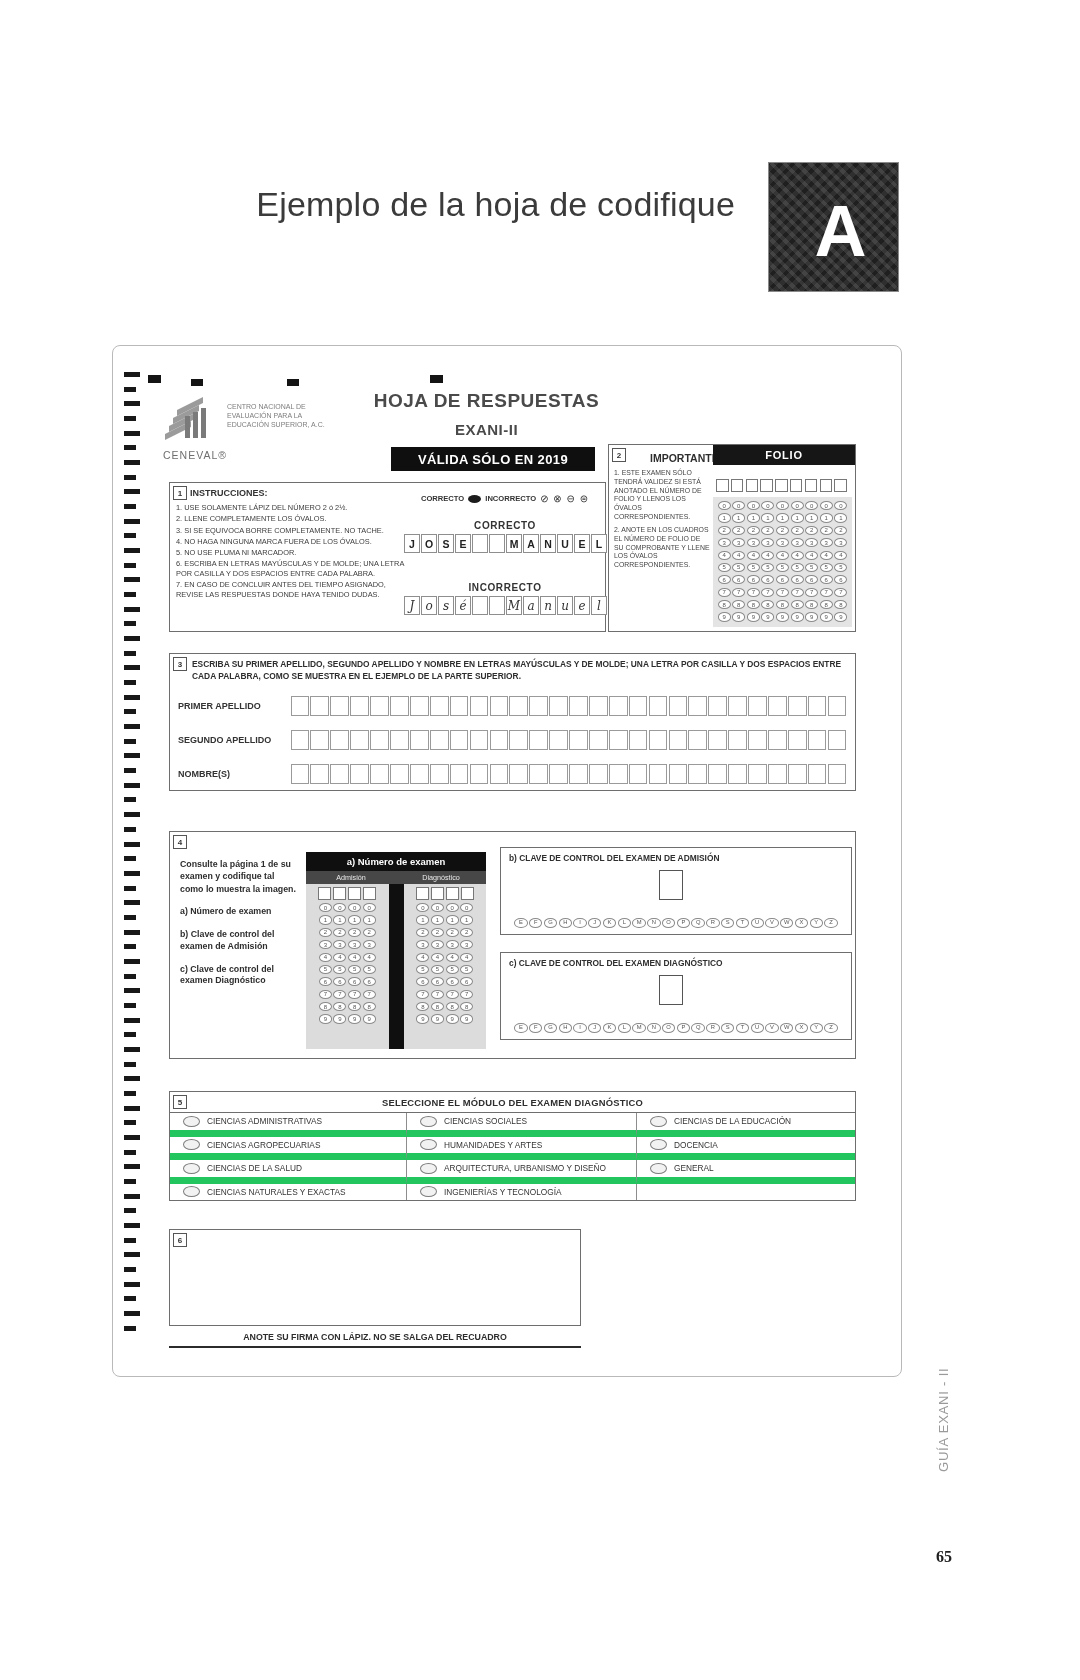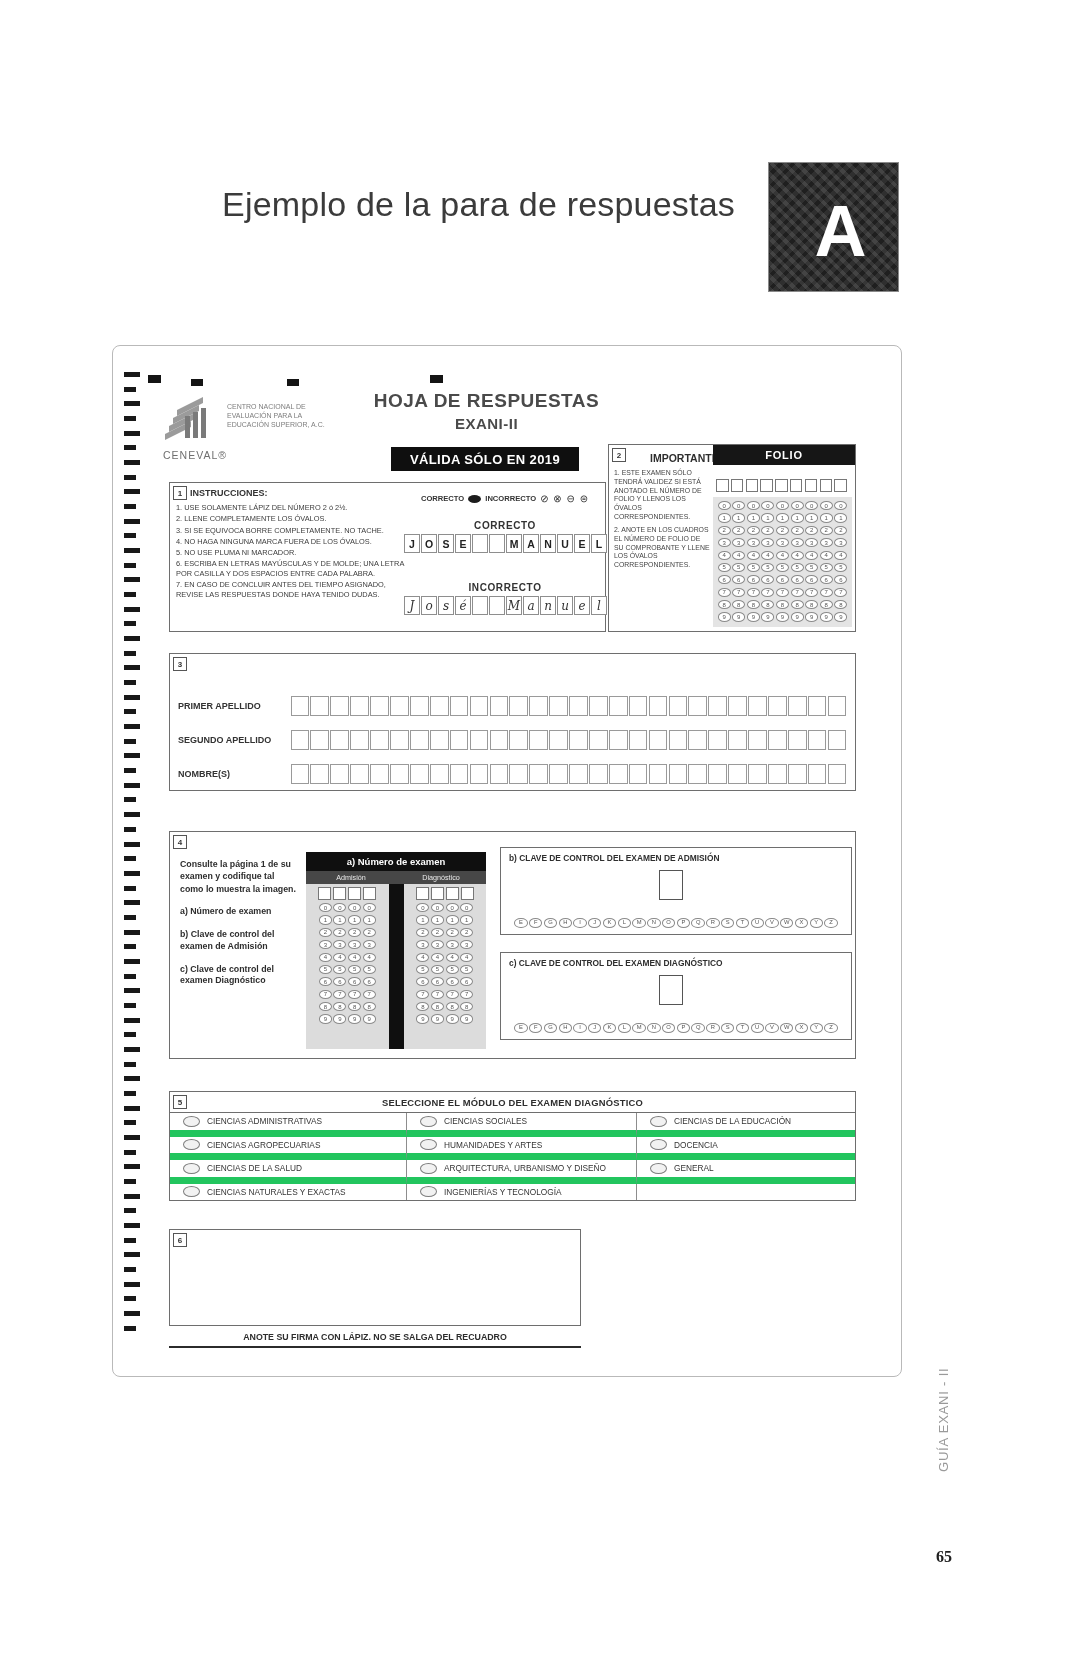--- a/index.html
+++ b/index.html
@@ -32,23 +32,23 @@
   .rm3 { left:174px; top:33px; width:12px; height:7px; }
   .rm4 { left:317px; top:29px; width:13px; height:8px; }
 
   .logo { position:absolute; left:48px; top:42px; width:62px; height:58px; }
   .org  { position:absolute; left:114px; top:56px; width:114px; font-size:7px; line-height:1.3;
           color:#7d7d7d; text-transform:uppercase; }
   .brand { position:absolute; left:50px; top:103px; font-size:10.5px; letter-spacing:1px; color:#6f6f6f; }
 
   .stitle { position:absolute; left:246px; top:44px; width:255px; text-align:center; color:#4a4a4a; }
   .st1 { font-size:19px; font-weight:bold; letter-spacing:0.5px; }
-  .st2 { font-size:15px; font-weight:bold; margin-top:3px; letter-spacing:0.5px; }
-
-  .banner { position:absolute; left:278px; top:101px; width:188px; height:24px; background:#0f0f0f;
+  .st2 { font-size:15px; font-weight:bold; margin-top:9px; letter-spacing:0.5px; }
+
+  .banner { position:absolute; left:278px; top:101px; width:204px; height:24px; background:#0f0f0f;
             color:#fff; font-weight:bold; font-size:13px; display:flex; align-items:center; justify-content:center;
             letter-spacing:0.4px; }
 
   .sec { position:absolute; border:1px solid #6e6e6e; background:#fff; box-sizing:border-box; }
   .tag { position:absolute; left:3px; top:3px; width:12px; height:12px; border:1px solid #555;
          font-size:8px; font-weight:bold; color:#333; display:flex; align-items:center; justify-content:center;
          background:#fff; z-index:3; }
 
   
   .sec1 { left:56px; top:136px; width:437px; height:150px; }
@@ -146,21 +146,21 @@
   .side-label { position:absolute; left:936px; top:1322px; height:150px; writing-mode:vertical-rl;
                 transform:rotate(180deg); font-size:13px; color:#9a9a9a; letter-spacing:0.8px; }
   .pageno { position:absolute; left:936px; top:1548px; font-size:16px; font-weight:bold; color:#1f1f1f;font-family:Liberation Serif, serif; }
 </style>
 </head>
 <body>
 
 <div class="page">
 
   <div class="annex-titles">
-    <div>Ejemplo de la para de respuestas</div>
+    <div>Ejemplo de la hoja de codifique</div>
   </div>
   <div class="badge">
     <span class="badge-letter">A</span>
   </div>
 
   <div class="sheet">
 
     <div class="perf">
         <span class="dash"></span>
         <span class="dash"></span>
@@ -438,20 +438,21 @@
             <span class="bub">9</span>
             <span class="bub">9</span>
             <span class="bub">9</span>
             <span class="bub">9</span>
           </div>
         </div>
     </div>
 
     <div class="sec sec3">
       <span class="tag">3</span>
+      <div class="s3head">ESCRIBA SU PRIMER APELLIDO, SEGUNDO APELLIDO Y NOMBRE EN LETRAS MAYÚSCULAS Y DE MOLDE; UNA LETRA POR CASILLA Y DOS ESPACIOS ENTRE CADA PALABRA, COMO SE MUESTRA EN EL EJEMPLO DE LA PARTE SUPERIOR.</div>
       <div class="name-row nr1">
         <span class="name-label">PRIMER APELLIDO</span>
         <div class="name-cells">
             <span class="cell3"></span>
             <span class="cell3"></span>
             <span class="cell3"></span>
             <span class="cell3"></span>
             <span class="cell3"></span>
             <span class="cell3"></span>
             <span class="cell3"></span>

